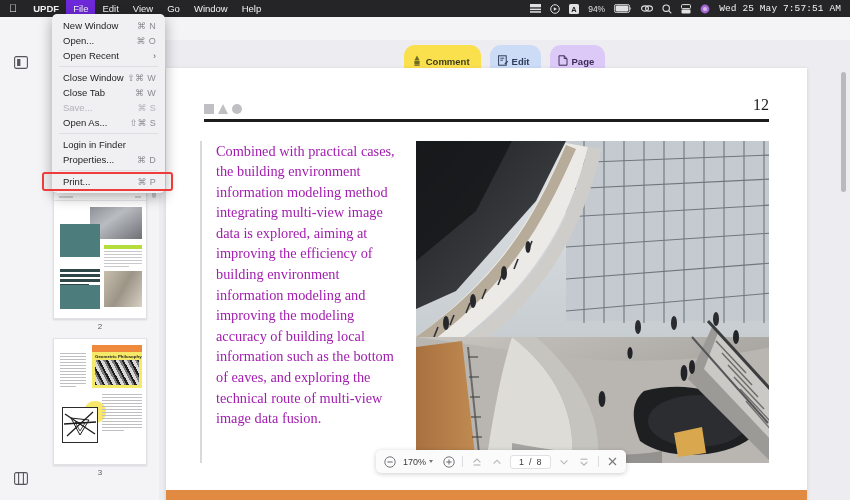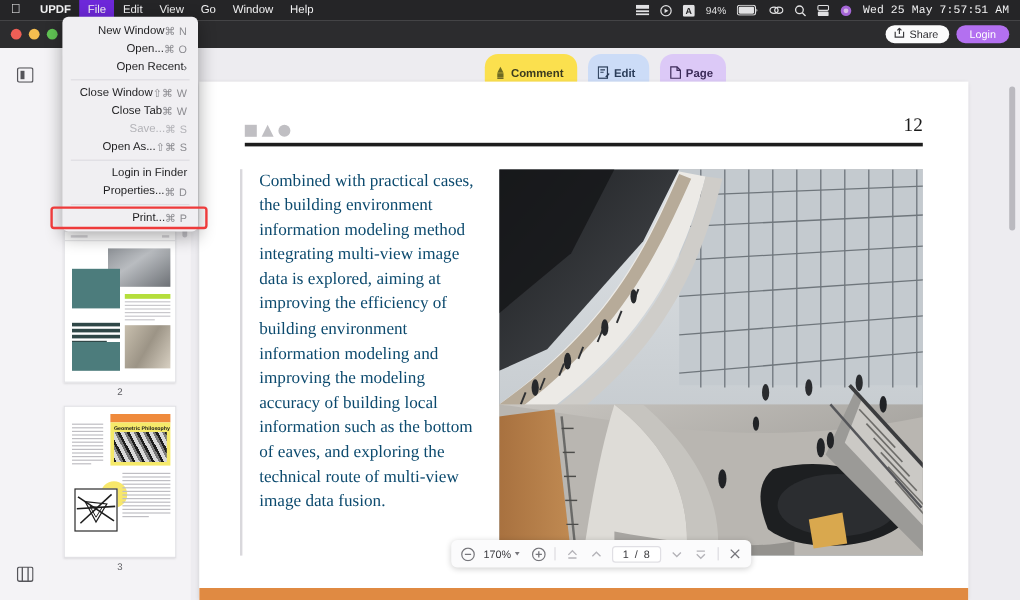--- a/index.html
+++ b/index.html
@@ -196,21 +196,21 @@
   .mk-tri { width: 0; height: 0; border-left: 5.5px solid transparent;
     border-right: 5.5px solid transparent; border-bottom: 10px solid #c0bfc3; }
   .mk-cir { width: 10px; height: 10px; border-radius: 50%; background: #c0bfc3; }
   .pg-num { font-family: "Liberation Serif", serif; font-size: 16px; color: #1b1b1b; }
   .pg-rule { margin-top: 5px; height: 2.5px; background: #1d1d1d; }
 
   .pg-cols { display: flex; margin-top: 19px; gap: 18px; }
   .pg-text {
     width: 200px;
     font-family: "Liberation Serif", serif;
-    font-size: 14.3px; line-height: 20.6px; color: #0c4a6e;
+    font-size: 14.3px; line-height: 20.6px; color: #a21caf;
     border-left: 2px solid #d9d8dc; padding-left: 14px;
     margin-left: -4px;
   }
   .pg-photo {
     width: 356px; height: 322px;
     position: relative; overflow: hidden;
     background: #9fa2a6;
   }
   .pg-photo svg { display: block; }
 
@@ -256,21 +256,21 @@
     position: absolute; left: 52px; top: 14px;
     width: 113px;
     background: #f0eff2;
     border-radius: 5px;
     box-shadow: 0 4px 14px rgba(0,0,0,.33);
     padding: 4px 0;
     z-index: 80;
     font-size: 9.5px; color: #1d1d1f;
   }
   .mi {
-    display: flex; align-items: center; justify-content: flex-end;
+    display: flex; align-items: center; justify-content: space-between;
     padding: 2px 9px 2px 11px; height: 15px;
   }
   .mi .lbl { white-space: nowrap; }
   .mi .key { color: #8b8b90; font-size: 9px; letter-spacing: .3px; }
   .mi.disabled .lbl, .mi.disabled .key { color: #b3b3b8; }
   .mi .chev { color: #5a5a5f; font-size: 9px; }
   .menu-sep { height: 1px; background: #dedde1; margin: 3px 7px; }
   .print-highlight {
     position: absolute; left: 1px; right: 1px;
     border: 2px solid #ee3b3b; border-radius: 3px;
@@ -343,40 +343,20 @@
             <circle cx="5" cy="5" r="4.4" fill="#b06ce6"></circle>
             <circle cx="5" cy="5" r="2" fill="#e5c7f6"></circle>
           </svg>
       </span>
       <span class="mb-clock">Wed 25 May  7:57:51 AM</span>
     </div>
   </div>
 
   <div class="window">
 
-    <div class="titlebar">
-      <div class="lights">
-        <span class="light l-red"></span>
-        <span class="light l-yel"></span>
-        <span class="light l-grn"></span>
-      </div>
-      <div class="tb-right">
-        <div class="share-btn">
-          <span>
-            <svg width="9" height="9" viewBox="0 0 9 9">
-                <path d="M1 3.4 V8 H8 V3.4" fill="none" stroke="#3a3a3e" stroke-width="1"></path>
-                <line x1="4.5" y1="0.6" x2="4.5" y2="5.4" stroke="#3a3a3e" stroke-width="1"></line>
-                <polyline points="2.8,2.3 4.5,0.6 6.2,2.3" fill="none" stroke="#3a3a3e" stroke-width="1"></polyline>
-              </svg>
-          </span>
-          <span>Share</span>
-        </div>
-        <div class="login-btn">Login</div>
-      </div>
-    </div>
 
     <div class="body-area">
 
       <div class="rail">
         <div class="rail-btn">
           <svg width="14" height="13" viewBox="0 0 14 13">
               <rect x="0.6" y="0.6" width="12.8" height="11.8" rx="1.6" fill="none" stroke="#55555a" stroke-width="1.1"></rect>
               <rect x="3.1" y="3" width="3.3" height="7" fill="#55555a"></rect>
             </svg>
         </div>

